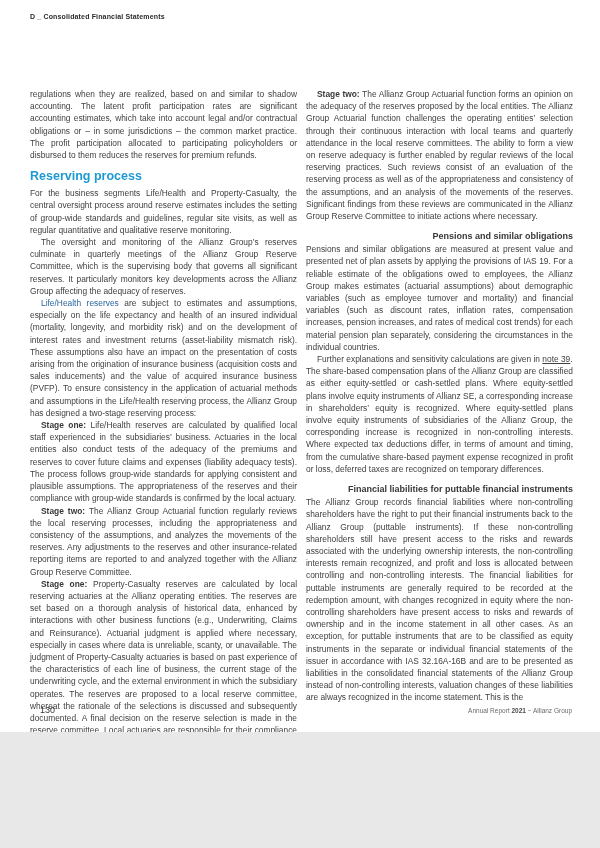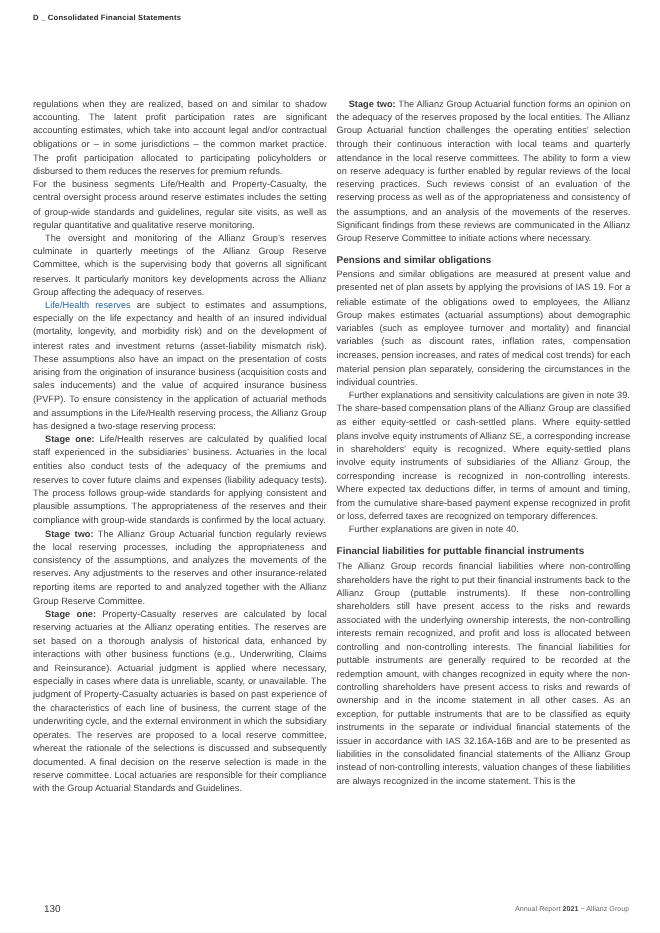--- a/index.html
+++ b/index.html
@@ -1,19 +1,19 @@
 <!DOCTYPE html>
 <html><head>
 <meta charset="utf-8">
 <style>
   html, body { margin: 0; padding: 0; background: #e8e8e8; }
   .page {
     position: relative;
     width: 600px;
-    height: 848px;
+    height: 732px;
     margin: 0 auto;
     background: #ffffff;
     font-family: "Liberation Sans", sans-serif;
     color: #414141;
     overflow: hidden;
   }
   .running-header {
     position: absolute;
     top: 13px;
     left: 30px;
@@ -45,26 +45,27 @@
     color: #1e9ad2;
     margin: 8px 0 4px 0;
     text-align: left;
   }
   h3.sub-heading {
     font-size: 9px;
     line-height: 11px;
     font-weight: bold;
     color: #383838;
     margin: 9px 0 1px 0;
-    text-align: left;
+    text-align: right;
   }
   .lead { font-weight: bold; color: #383838; }
   .lead-term { font-weight: normal; color: #2a659e; }
   .note-link {
     color: #414141;
+    text-decoration: underline;
     text-underline-offset: 1px;
     cursor: pointer;
   }
   .footer-page-number {
     position: absolute;
     left: 40px;
     bottom: 17px;
     font-size: 9px;
     color: #3a3a3a;
   }
@@ -82,20 +83,21 @@
 
 <div class="page">
 
   <div class="running-header">D _ Consolidated Financial Statements</div>
 
   <div class="columns">
 
     <div class="col">
       <p>regulations when they are realized, based on and similar to shadow accounting. The latent profit participation rates are significant accounting estimates, which take into account legal and/or contractual obligations or – in some jurisdictions – the common market practice. The profit participation allocated to participating policyholders or disbursed to them reduces the reserves for premium refunds.</p>
 
+      <h2 class="section-heading">Reserving process</h2>
 
       <p>For the business segments Life/Health and Property-Casualty, the central oversight process around reserve estimates includes the setting of group-wide standards and guidelines, regular site visits, as well as regular quantitative and qualitative reserve monitoring.</p>
 
       <p class="indent">The oversight and monitoring of the Allianz Group’s reserves culminate in quarterly meetings of the Allianz Group Reserve Committee, which is the supervising body that governs all significant reserves. It particularly monitors key developments across the Allianz Group affecting the adequacy of reserves.</p>
 
       <p class="indent"><span class="lead-term">Life/Health reserves</span><span> are subject to estimates and assumptions, especially on the life expectancy and health of an insured individual (mortality, longevity, and morbidity risk) and on the development of interest rates and investment returns (asset-liability mismatch risk). These assumptions also have an impact on the presentation of costs arising from the origination of insurance business (acquisition costs and sales inducements) and the value of acquired insurance business (PVFP). To ensure consistency in the application of actuarial methods and assumptions in the Life/Health reserving process, the Allianz Group has designed a two-stage reserving process:</span></p>
 
       <p class="indent"><span class="lead">Stage one:</span><span> Life/Health reserves are calculated by qualified local staff experienced in the subsidiaries’ business. Actuaries in the local entities also conduct tests of the adequacy of the premiums and reserves to cover future claims and expenses (liability adequacy tests). The process follows group-wide standards for applying consistent and plausible assumptions. The appropriateness of the reserves and their compliance with group-wide standards is confirmed by the local actuary.</span></p>
 
       <p class="indent"><span class="lead">Stage two:</span><span> The Allianz Group Actuarial function regularly reviews the local reserving processes, including the appropriateness and consistency of the assumptions, and analyzes the movements of the reserves. Any adjustments to the reserves and other insurance-related reporting items are reported to and analyzed together with the Allianz Group Reserve Committee.</span></p>
@@ -106,21 +108,20 @@
 
     <div class="col">
       <p class="indent"><span class="lead">Stage two:</span><span> The Allianz Group Actuarial function forms an opinion on the adequacy of the reserves proposed by the local entities. The Allianz Group Actuarial function challenges the operating entities’ selection through their continuous interaction with local teams and quarterly attendance in the local reserve committees. The ability to form a view on reserve adequacy is further enabled by regular reviews of the local reserving practices. Such reviews consist of an evaluation of the reserving process as well as of the appropriateness and consistency of the assumptions, and an analysis of the movements of the reserves. Significant findings from these reviews are communicated in the Allianz Group Reserve Committee to initiate actions where necessary.</span></p>
 
 
       <h3 class="sub-heading">Pensions and similar obligations</h3>
       <p>Pensions and similar obligations are measured at present value and presented net of plan assets by applying the provisions of IAS 19. For a reliable estimate of the obligations owed to employees, the Allianz Group makes estimates (actuarial assumptions) about demographic variables (such as employee turnover and mortality) and financial variables (such as discount rates, inflation rates, compensation increases, pension increases, and rates of medical cost trends) for each material pension plan separately, considering the circumstances in the individual countries.</p>
       <p class="indent"><span>Further explanations and sensitivity calculations are given in </span><a class="note-link">note 39</a><span>.</span></p>
 
       <p>The share-based compensation plans of the Allianz Group are classified as either equity-settled or cash-settled plans. Where equity-settled plans involve equity instruments of Allianz SE, a corresponding increase in shareholders’ equity is recognized. Where equity-settled plans involve equity instruments of subsidiaries of the Allianz Group, the corresponding increase is recognized in non-controlling interests. Where expected tax deductions differ, in terms of amount and timing, from the cumulative share-based payment expense recognized in profit or loss, deferred taxes are recognized on temporary differences.</p>
-      <p class="indent"><span>Further explanations are given in </span><a class="note-link">note 40</a><span>.</span></p>
 
       <h3 class="sub-heading">Financial liabilities for puttable financial instruments</h3>
       <p>The Allianz Group records financial liabilities where non-controlling shareholders have the right to put their financial instruments back to the Allianz Group (puttable instruments). If these non-controlling shareholders still have present access to the risks and rewards associated with the underlying ownership interests, the non-controlling interests remain recognized, and profit and loss is allocated between controlling and non-controlling interests. The financial liabilities for puttable instruments are generally required to be recorded at the redemption amount, with changes recognized in equity where the non-controlling shareholders have present access to risks and rewards of ownership and in the income statement in all other cases. As an exception, for puttable instruments that are to be classified as equity instruments in the separate or individual financial statements of the issuer in accordance with IAS 32.16A-16B and are to be presented as liabilities in the consolidated financial statements of the Allianz Group instead of non-controlling interests, valuation changes of these liabilities are always recognized in the income statement. This is the</p>
     </div>
 
   </div>
 
   <div class="footer-page-number">130</div>
 
   <div class="footer-report"><span>Annual Report </span><span class="year">2021</span><span> − Allianz Group</span></div>

